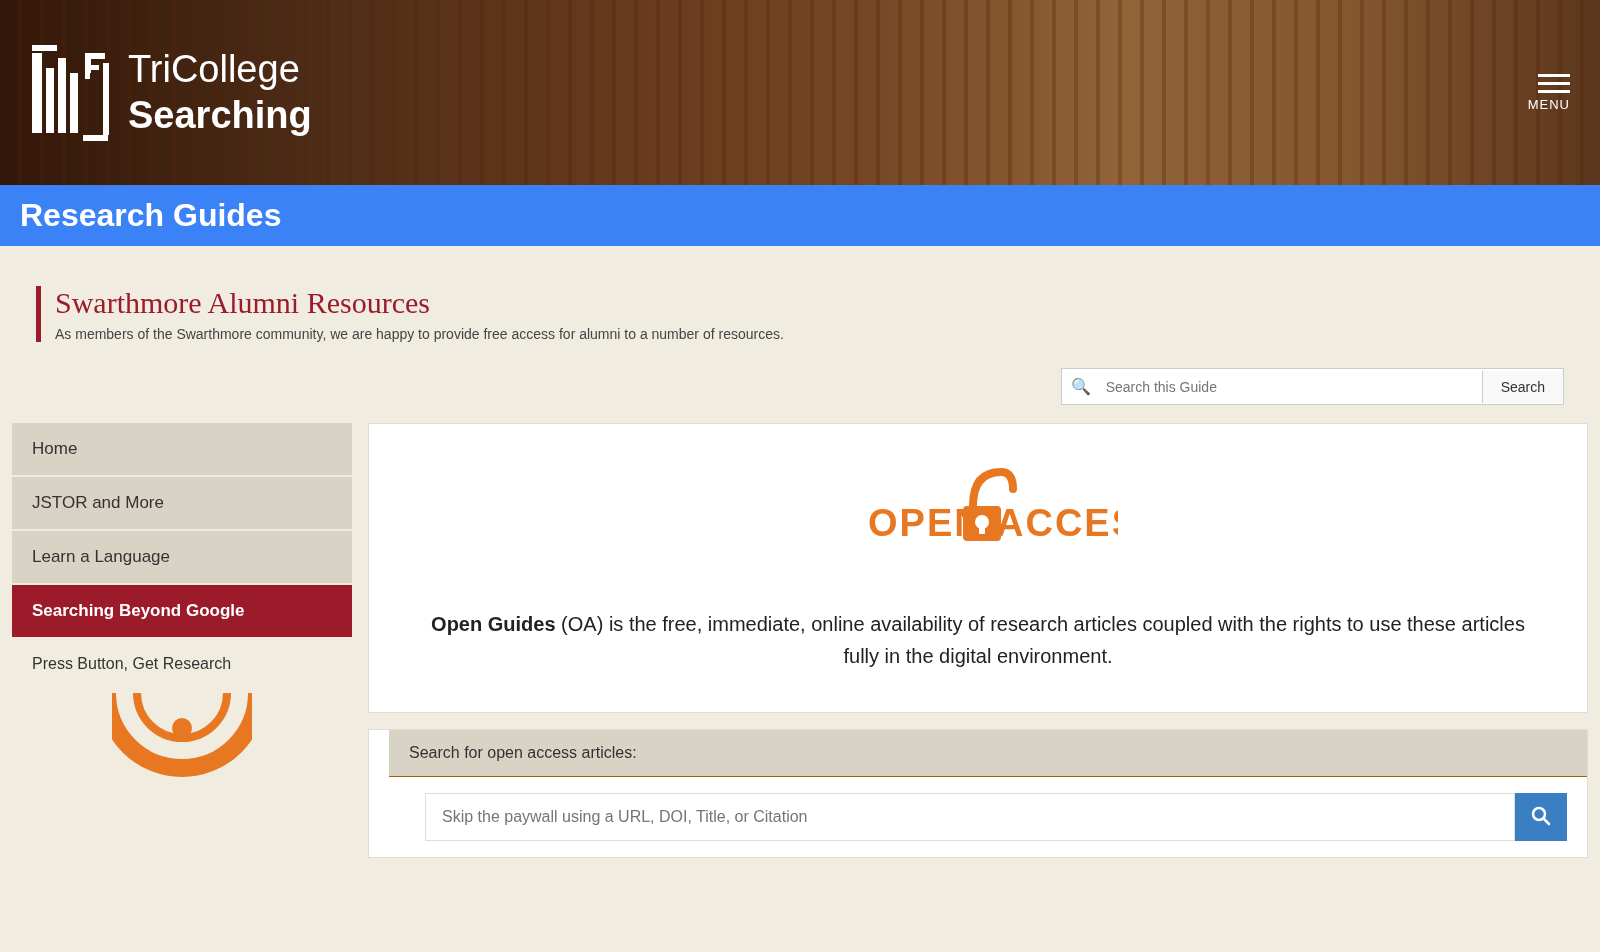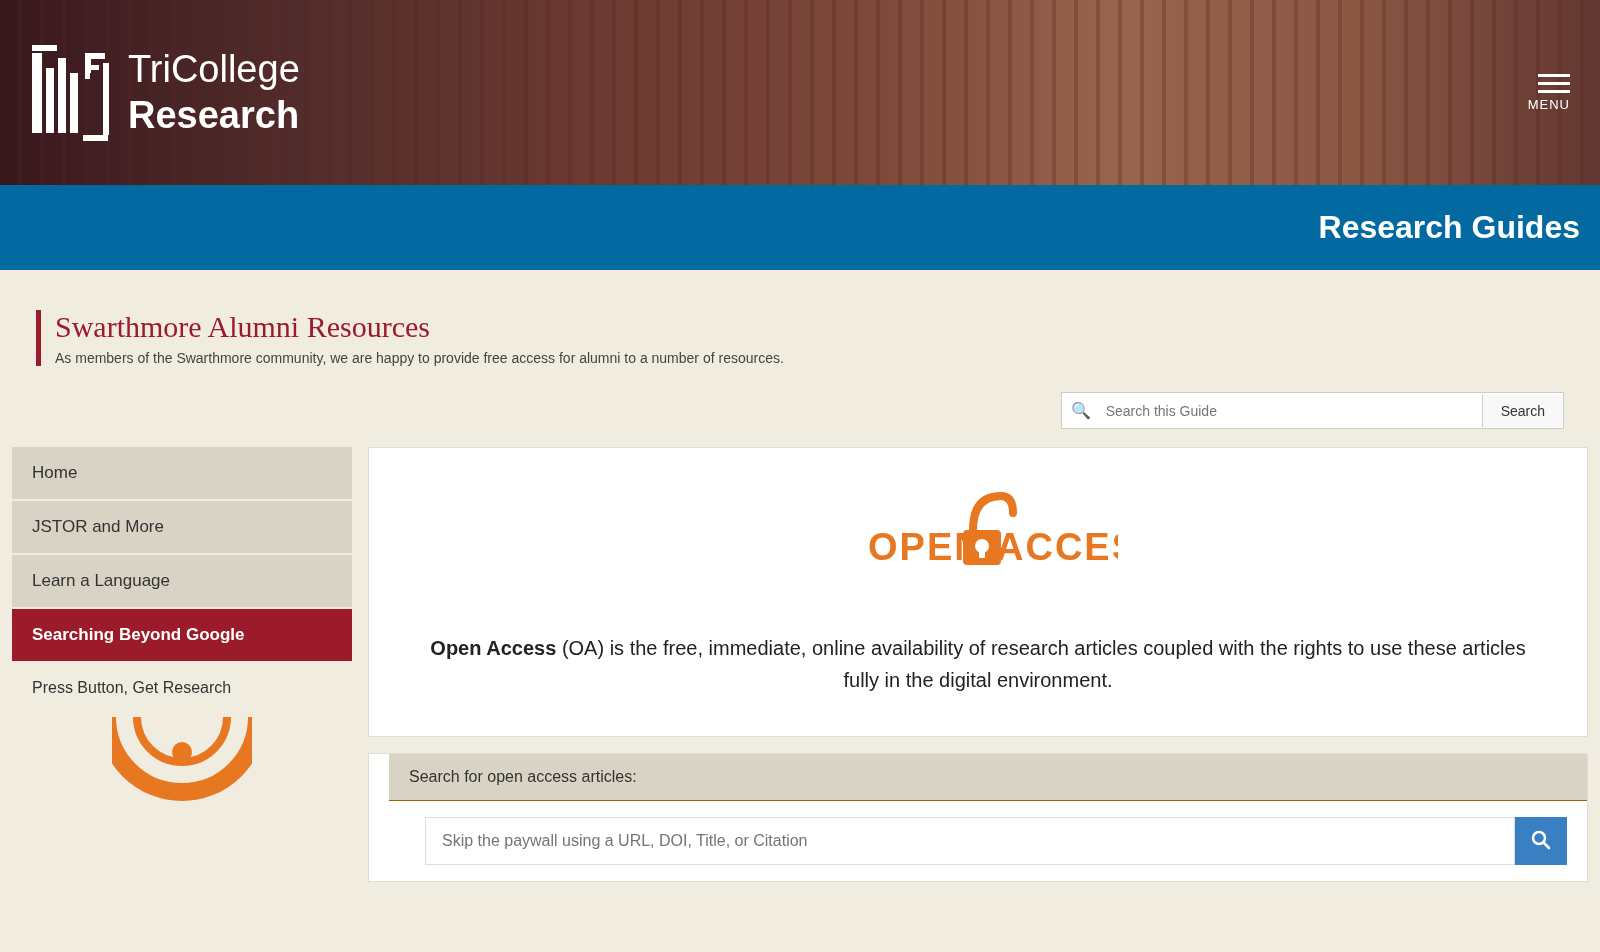--- a/index.html
+++ b/index.html
@@ -2,21 +2,21 @@
 <html><head>
   <meta charset="utf-8">
   <style>
     * { margin: 0; padding: 0; box-sizing: border-box; }
     body { font-family: Georgia, 'Times New Roman', serif; background: #f0ece0; width: 1600px; min-height: 952px; overflow-x: hidden; }
 
     
     .header {
       position: relative;
       height: 185px;
-      background: #ec4899;
+      background: #c2410c;
       overflow: hidden;
     }
     .header-bg {
       position: absolute;
       inset: 0;
       background: linear-gradient(90deg, #1a1008 0%, #3a2a1a 20%, #5a3a20 40%, #6b4a2a 55%, #8a6a40 70%, #7a5a35 85%, #4a3520 100%);
       opacity: 0.85;
     }
     
     .header-bg::after {
@@ -76,23 +76,22 @@
     }
     .menu-lines span {
       display: block;
       height: 3px;
       background: white;
       width: 32px;
     }
 
     
     .red-bar {
-      background: #0369a1;
-      padding: 24px 20px;
-      text-align: right;
+      background: #3b82f6;
+      padding: 12px 20px;
     }
     .red-bar h1 {
       color: white;
       font-family: Arial, sans-serif;
       font-size: 32px;
       font-weight: 700;
     }
 
     
     .main-content {
@@ -300,21 +299,21 @@
 
         <rect x="53" y="92" width="25" height="6" fill="white"></rect>
         <rect x="73" y="20" width="6" height="72" fill="white"></rect>
 
         <rect x="55" y="10" width="20" height="6" fill="white"></rect>
         <rect x="55" y="10" width="6" height="20" fill="white"></rect>
         <rect x="55" y="22" width="14" height="5" fill="white"></rect>
         <rect x="55" y="22" width="5" height="14" fill="white"></rect>
       </svg>
       <div class="logo-text">
-        <span>TriCollege</span><strong>Research</strong>
+        <span>TriCollege</span><strong>Searching</strong>
       </div>
     </div>
     <div class="menu-btn">
       <div class="menu-lines">
         <span></span>
           <span></span>
           <span></span>
       </div>
       <span>MENU</span>
     </div>
@@ -381,21 +380,21 @@
 
             <path d="M135 42 Q135 8 163 8 Q175 8 175 25" stroke="#e87722" stroke-width="8" fill="none" stroke-linecap="round"></path>
 
             <circle cx="144" cy="58" r="7" fill="white"></circle>
 
             <rect x="141" y="62" width="6" height="8" rx="1" fill="white"></rect>
           </svg>
         </div>
 
         <p class="oa-text">
-          <strong>Open Access</strong><span> (OA) is the free, immediate, online availability of research articles coupled with the rights to use these articles fully in the digital environment.</span>
+          <strong>Open Guides</strong><span> (OA) is the free, immediate, online availability of research articles coupled with the rights to use these articles fully in the digital environment.</span>
         </p>
       </div>
 
       <div class="oa-search-section">
         <div class="oa-search-header">Search for open access articles:</div>
         <div class="oa-search-body">
           <div class="oa-search-form">
             <input class="oa-search-input" type="text" placeholder="Skip the paywall using a URL, DOI, Title, or Citation" style="">
             <button class="oa-search-btn">
               <svg width="24" height="24" viewBox="0 0 24 24" fill="none">

